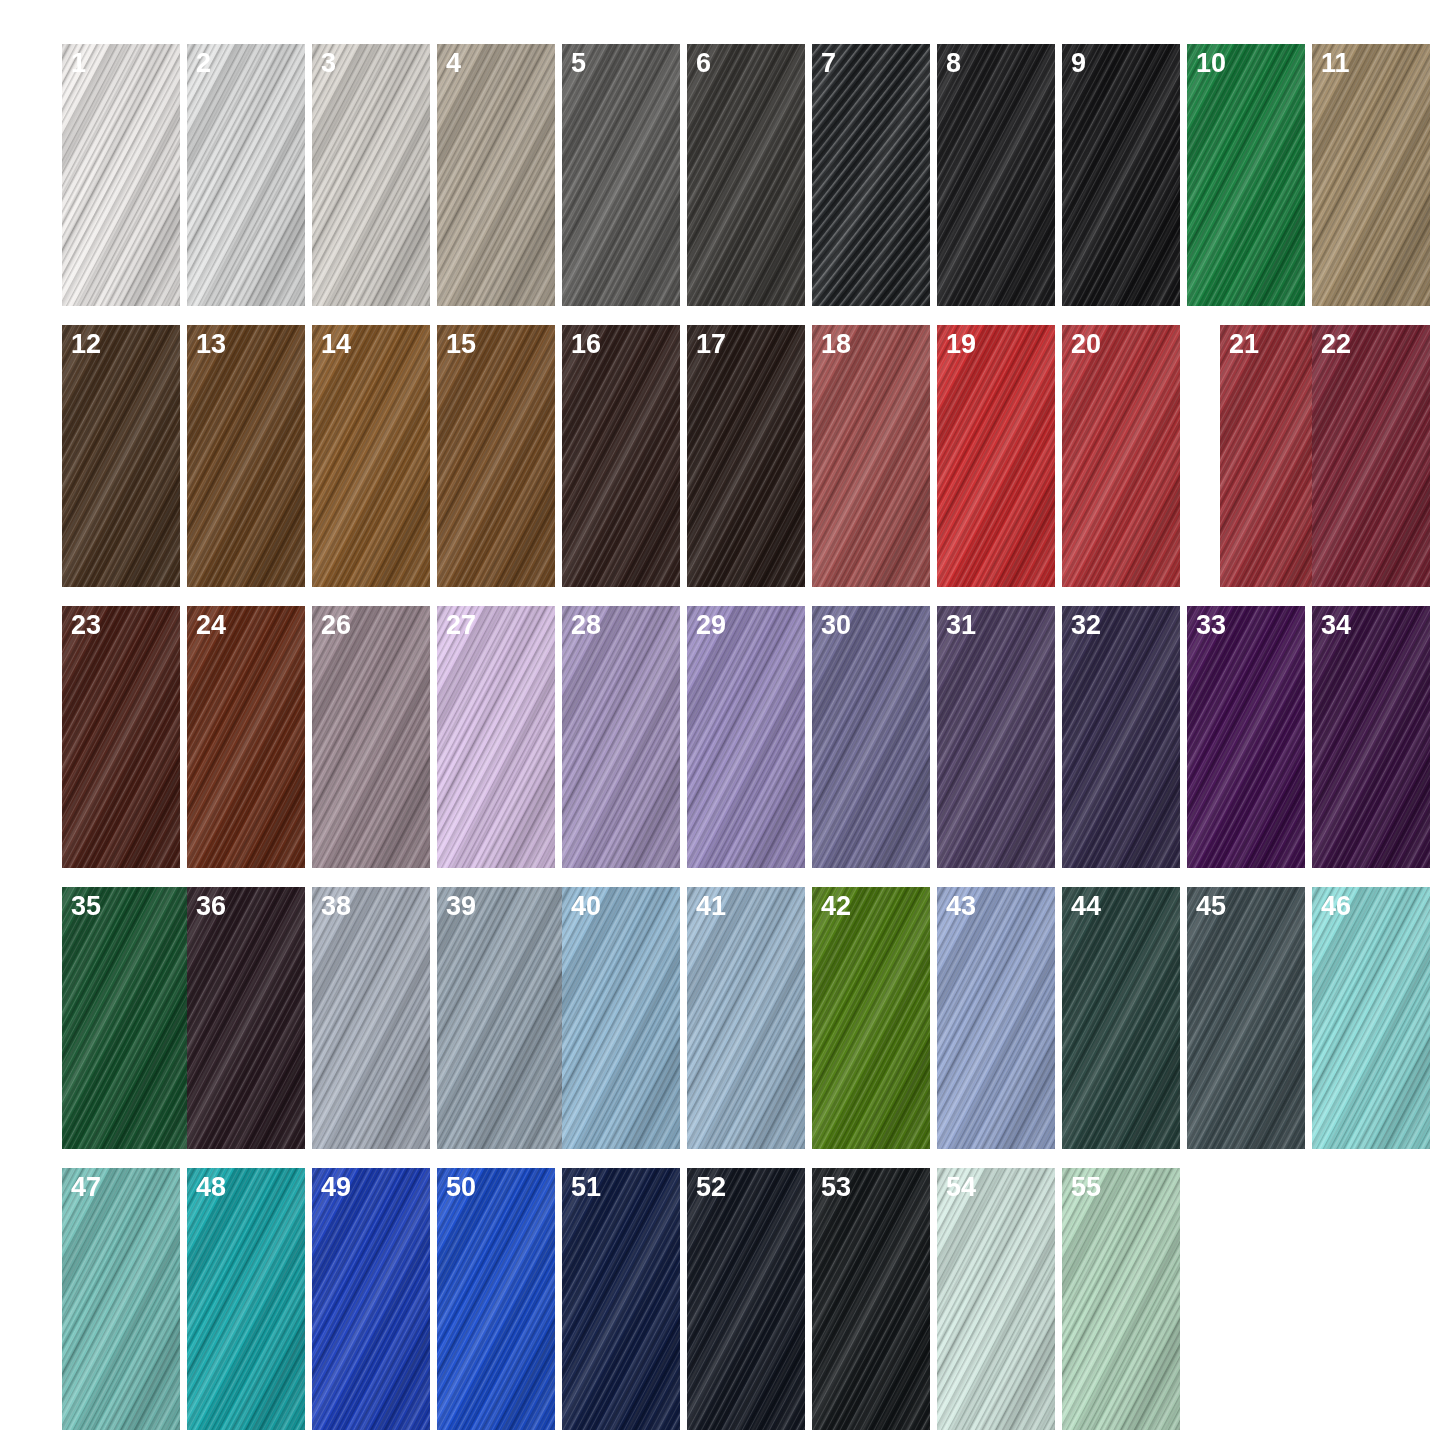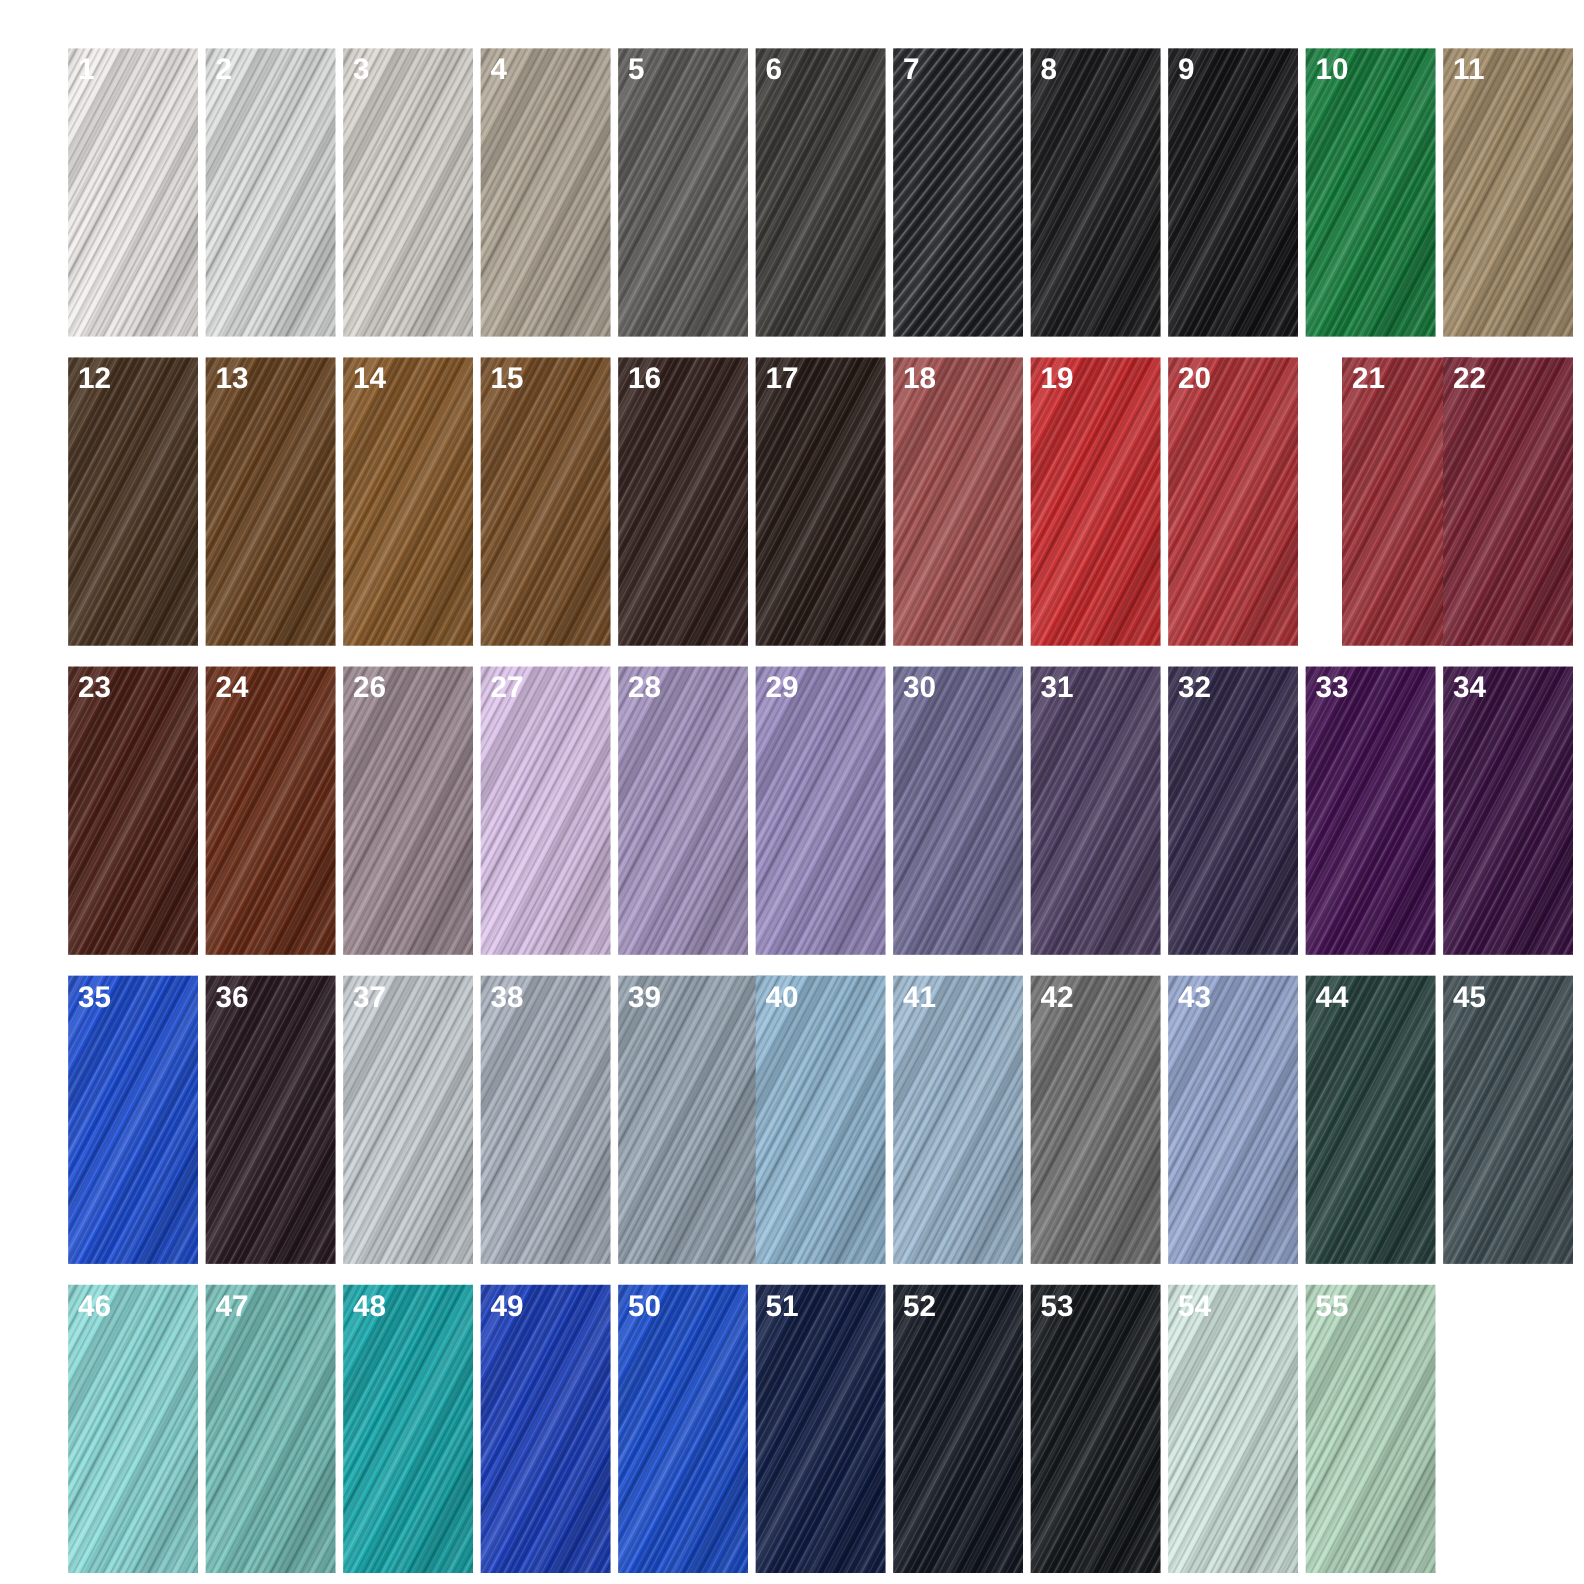--- a/index.html
+++ b/index.html
@@ -387,44 +387,36 @@
       <div class="num">33</div>
     </div>
     <div class="swatch" style="background-color: rgb(59, 17, 68);">
       <div class="tex a"></div>
       <div class="tex b"></div>
       <div class="tex c"></div>
       <div class="tex d"></div>
       <div class="shade"></div>
       <div class="num">34</div>
     </div>
-    <div class="swatch" style="background-color: #1d4ed8;">
+    <div class="swatch" style="background-color: #14532d; padding-left: 28px;">
       <div class="tex a"></div>
       <div class="tex b"></div>
       <div class="tex c"></div>
       <div class="tex d"></div>
       <div class="shade"></div>
       <div class="num">35</div>
     </div>
     <div class="swatch" style="background-color: rgb(42, 26, 34);">
       <div class="tex a"></div>
       <div class="tex b"></div>
       <div class="tex c"></div>
       <div class="tex d"></div>
       <div class="shade"></div>
       <div class="num">36</div>
     </div>
-    <div class="swatch" style="background-color: rgb(204, 211, 216);">
-      <div class="tex a"></div>
-      <div class="tex b"></div>
-      <div class="tex c"></div>
-      <div class="tex d"></div>
-      <div class="shade"></div>
-      <div class="num">37</div>
-    </div>
     <div class="swatch" style="background-color: rgb(173, 181, 194);">
       <div class="tex a"></div>
       <div class="tex b"></div>
       <div class="tex c"></div>
       <div class="tex d"></div>
       <div class="shade"></div>
       <div class="num">38</div>
     </div>
     <div class="swatch" style="background-color: rgb(151, 166, 179); padding-left: 40px;">
       <div class="tex a"></div>
@@ -443,21 +435,21 @@
       <div class="num">40</div>
     </div>
     <div class="swatch" style="background-color: rgb(159, 188, 212);">
       <div class="tex a"></div>
       <div class="tex b"></div>
       <div class="tex c"></div>
       <div class="tex d"></div>
       <div class="shade"></div>
       <div class="num">41</div>
     </div>
-    <div class="swatch" style="background-color: #737373;">
+    <div class="swatch" style="background-color: #4d7c0f;">
       <div class="tex a"></div>
       <div class="tex b"></div>
       <div class="tex c"></div>
       <div class="tex d"></div>
       <div class="shade"></div>
       <div class="num">42</div>
     </div>
     <div class="swatch" style="background-color: rgb(151, 169, 212);">
       <div class="tex a"></div>
       <div class="tex b"></div>

